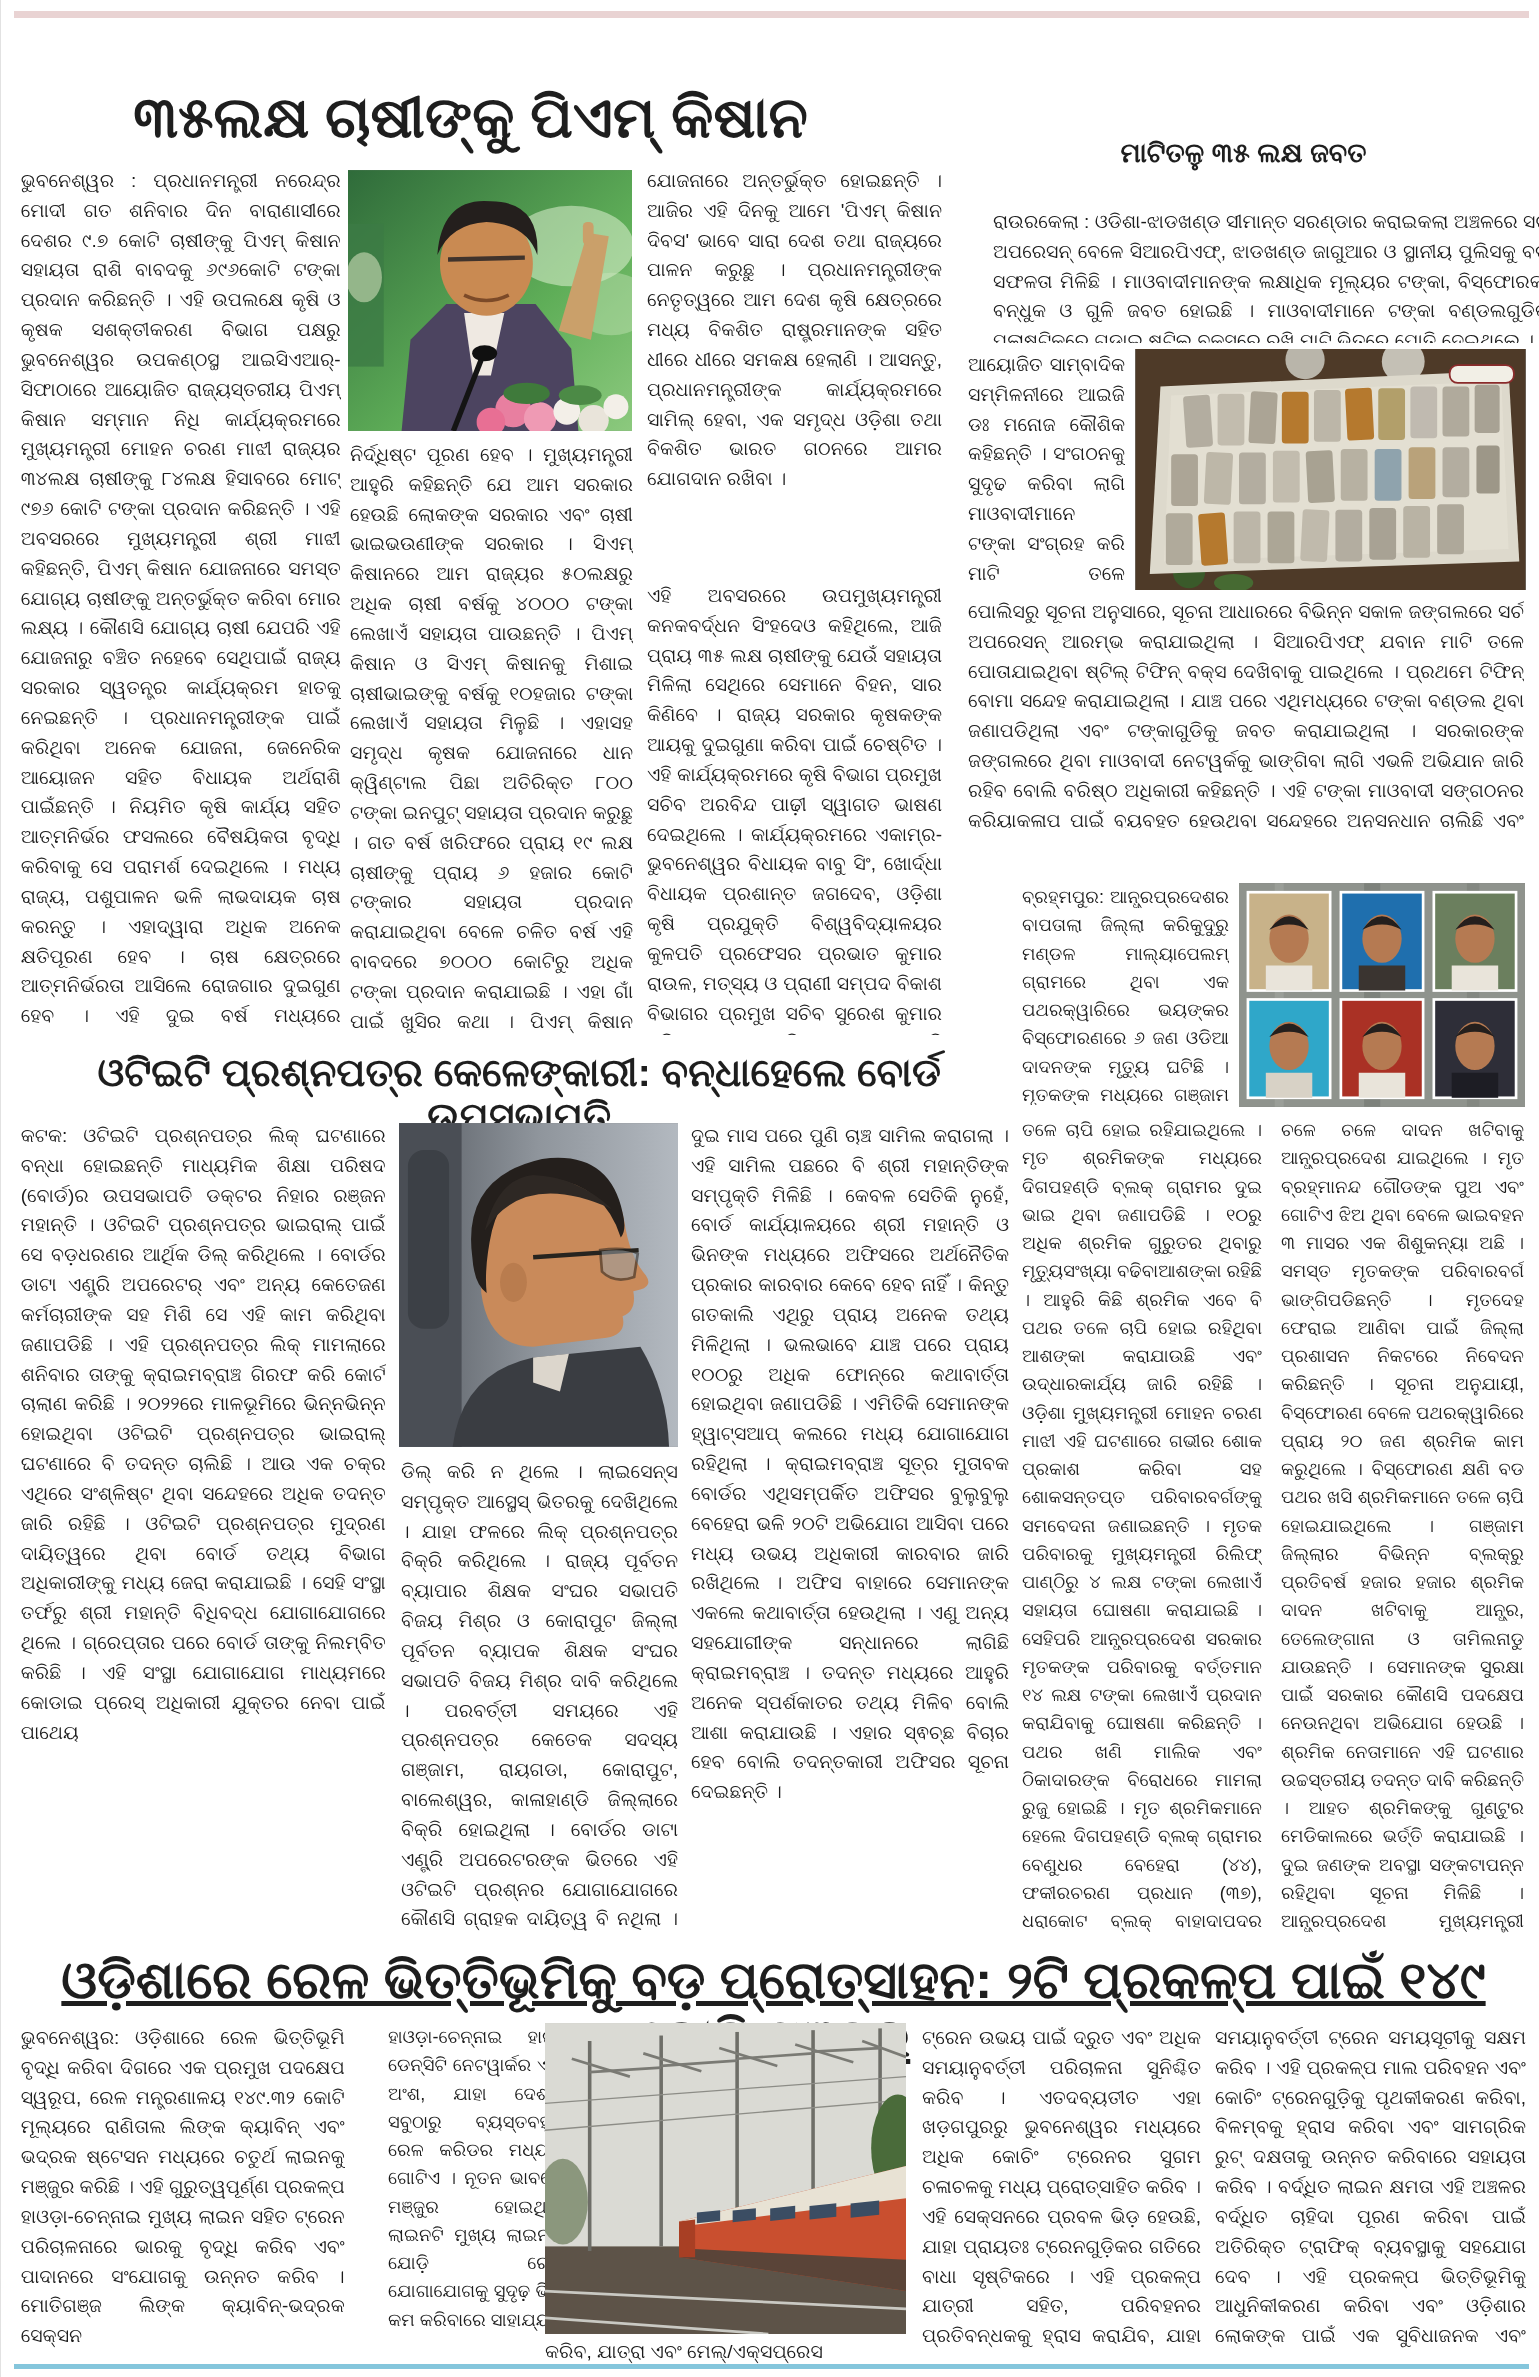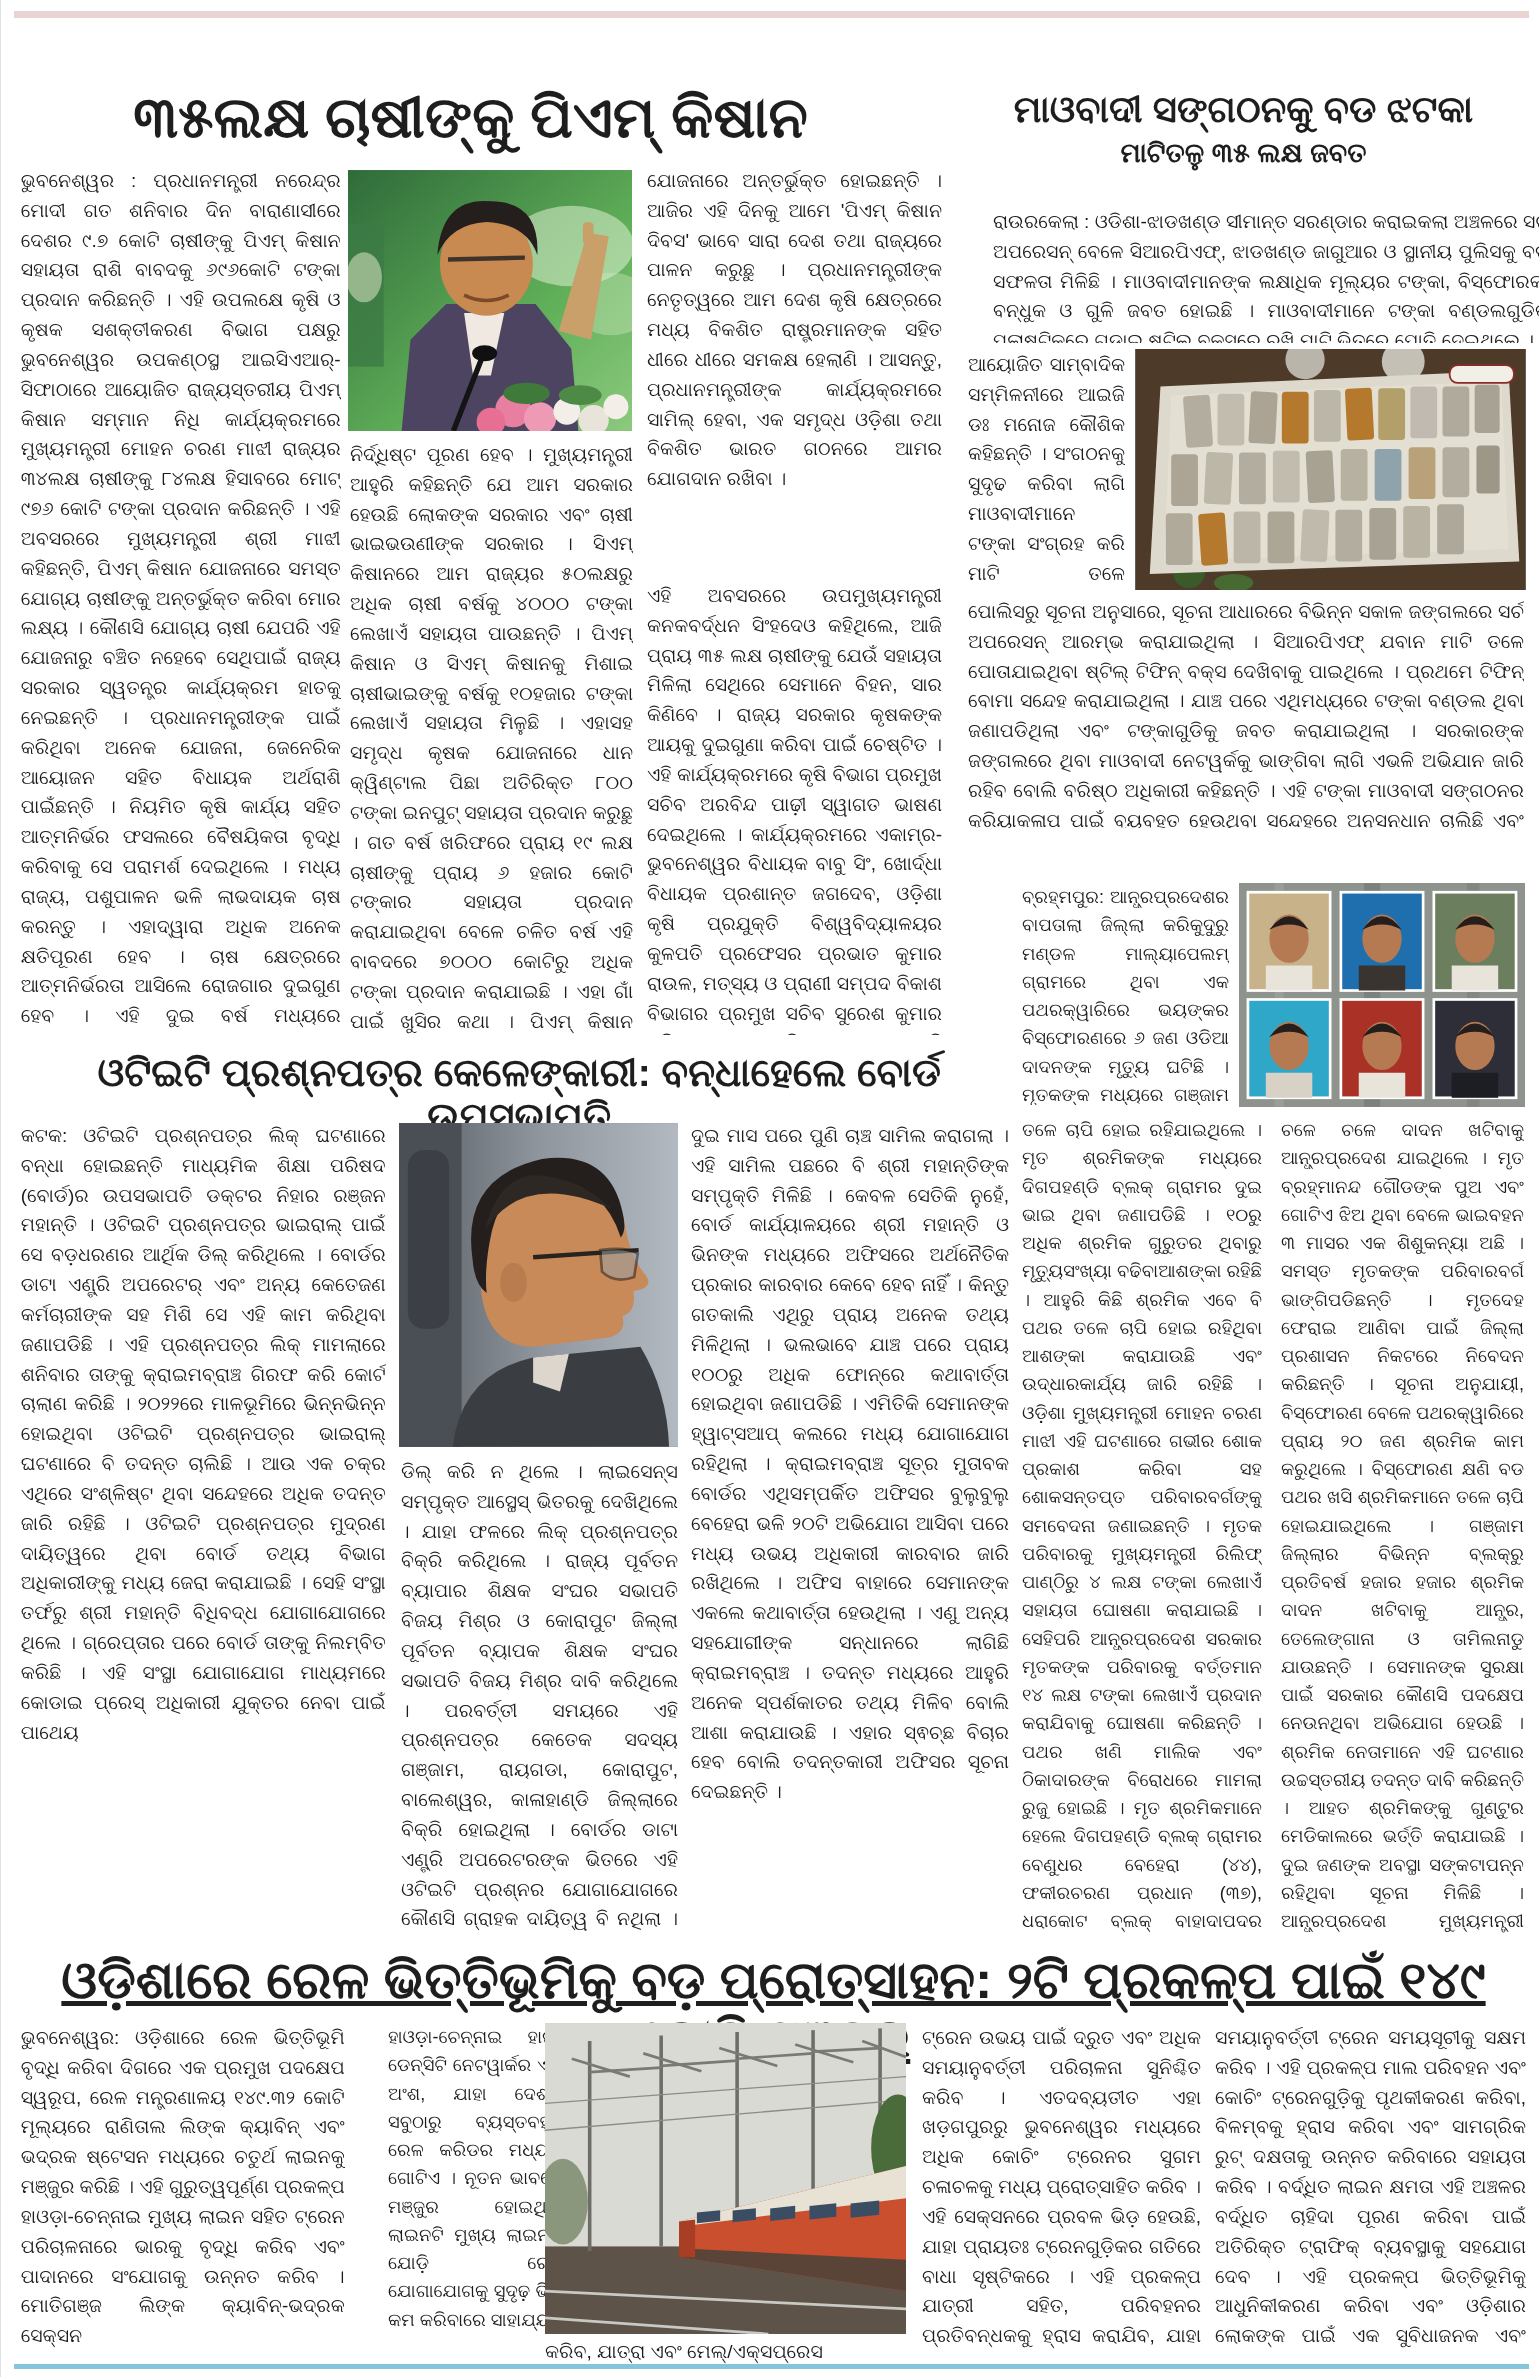--- a/index.html
+++ b/index.html
@@ -81,21 +81,20 @@
         <circle cx="300" cy="265" r="14" fill="#f3efe8"></circle>
       <ellipse cx="200" cy="250" rx="26" ry="12" fill="#3f7a3b"></ellipse>
       <ellipse cx="260" cy="252" rx="24" ry="11" fill="#4c8a46"></ellipse>
     </svg>
   </div>
   <div class="abs col" style="left:349px;top:440px;width:283px;height:595px;">ନିର୍ଦ୍ଧିଷ୍ଟ ପୂରଣ ହେବ । ମୁଖ୍ୟମନ୍ତ୍ରୀ ଆହୁରି କହିଛନ୍ତି ଯେ ଆମ ସରକାର ହେଉଛି ଲୋକଙ୍କ ସରକାର ଏବଂ ଚାଷୀ ଭାଇଭଉଣୀଙ୍କ ସରକାର । ସିଏମ୍ କିଷାନରେ ଆମ ରାଜ୍ୟର ୫୦ଲକ୍ଷରୁ ଅଧିକ ଚାଷୀ ବର୍ଷକୁ ୪୦୦୦ ଟଙ୍କା ଲେଖାଏଁ ସହାୟତା ପାଉଛନ୍ତି । ପିଏମ୍ କିଷାନ ଓ ସିଏମ୍ କିଷାନକୁ ମିଶାଇ ଚାଷୀଭାଇଙ୍କୁ ବର୍ଷକୁ ୧୦ହଜାର ଟଙ୍କା ଲେଖାଏଁ ସହାୟତା ମିଳୁଛି । ଏହାସହ ସମୃଦ୍ଧ କୃଷକ ଯୋଜନାରେ ଧାନ କ୍ୱିଣ୍ଟାଲ ପିଛା ଅତିରିକ୍ତ ୮୦୦ ଟଙ୍କା ଇନପୁଟ୍ ସହାୟତା ପ୍ରଦାନ କରୁଛୁ । ଗତ ବର୍ଷ ଖରିଫରେ ପ୍ରାୟ ୧୯ ଲକ୍ଷ ଚାଷୀଙ୍କୁ ପ୍ରାୟ ୬ ହଜାର କୋଟି ଟଙ୍କାର ସହାୟତା ପ୍ରଦାନ କରାଯାଇଥିବା ବେଳେ ଚଳିତ ବର୍ଷ ଏହି ବାବଦରେ ୭୦୦୦ କୋଟିରୁ ଅଧିକ ଟଙ୍କା ପ୍ରଦାନ କରାଯାଇଛି । ଏହା ଗାଁ ପାଇଁ ଖୁସିର କଥା । ପିଏମ୍ କିଷାନ ଯୋଜନାରେ ୨୦୧୯ କିମ୍ବା ଚଳିତ ବର୍ଷ ଚାଷୀଙ୍କୁ ସହାୟତା ପ୍ରଦାନ କରାଯାଇଛି । ଏଥିରେ ସମସ୍ତ ଚାଷୀ- ସେ କ୍ଷୁଦ୍ରଚାଷୀ ହୁଅନ୍ତୁ, ବା ମଧ୍ୟମ କିମ୍ବା ବଡ ଚାଷୀ, ସମସ୍ତଙ୍କୁ ଏହି ଯୋଜନାର ସୁଫଳ ମିଳୁଛି ।</div>
 
   <div class="abs col" style="left:646px;top:166px;width:295px;height:411px;">ଯୋଜନାରେ ଅନ୍ତର୍ଭୁକ୍ତ ହୋଇଛନ୍ତି । ଆଜିର ଏହି ଦିନକୁ ଆମେ 'ପିଏମ୍ କିଷାନ ଦିବସ' ଭାବେ ସାରା ଦେଶ ତଥା ରାଜ୍ୟରେ ପାଳନ କରୁଛୁ । ପ୍ରଧାନମନ୍ତ୍ରୀଙ୍କ ନେତୃତ୍ୱରେ ଆମ ଦେଶ କୃଷି କ୍ଷେତ୍ରରେ ମଧ୍ୟ ବିକଶିତ ରାଷ୍ଟ୍ରମାନଙ୍କ ସହିତ ଧୀରେ ଧୀରେ ସମକକ୍ଷ ହେଲାଣି । ଆସନ୍ତୁ, ପ୍ରଧାନମନ୍ତ୍ରୀଙ୍କ କାର୍ଯ୍ୟକ୍ରମରେ ସାମିଲ୍ ହେବା, ଏକ ସମୃଦ୍ଧ ଓଡ଼ିଶା ତଥା ବିକଶିତ ଭାରତ ଗଠନରେ ଆମର ଯୋଗଦାନ ରଖିବା ।</div>
   <div class="abs col" style="left:646px;top:581px;width:295px;height:454px;">ଏହି ଅବସରରେ ଉପମୁଖ୍ୟମନ୍ତ୍ରୀ କନକବର୍ଦ୍ଧନ ସିଂହଦେଓ କହିଥିଲେ, ଆଜି ପ୍ରାୟ ୩୫ ଲକ୍ଷ ଚାଷୀଙ୍କୁ ଯେଉଁ ସହାୟତା ମିଳିଲା ସେଥିରେ ସେମାନେ ବିହନ, ସାର କିଣିବେ । ରାଜ୍ୟ ସରକାର କୃଷକଙ୍କ ଆୟକୁ ଦୁଇଗୁଣା କରିବା ପାଇଁ ଚେଷ୍ଟିତ । ଏହି କାର୍ଯ୍ୟକ୍ରମରେ କୃଷି ବିଭାଗ ପ୍ରମୁଖ ସଚିବ ଅରବିନ୍ଦ ପାଢ଼ୀ ସ୍ୱାଗତ ଭାଷଣ ଦେଇଥିଲେ । କାର୍ଯ୍ୟକ୍ରମରେ ଏକାମ୍ର-ଭୁବନେଶ୍ୱର ବିଧାୟକ ବାବୁ ସିଂ, ଖୋର୍ଦ୍ଧା ବିଧାୟକ ପ୍ରଶାନ୍ତ ଜଗଦେବ, ଓଡ଼ିଶା କୃଷି ପ୍ରଯୁକ୍ତି ବିଶ୍ୱବିଦ୍ୟାଳୟର କୁଳପତି ପ୍ରଫେସର ପ୍ରଭାତ କୁମାର ରାଉଳ, ମତ୍ସ୍ୟ ଓ ପ୍ରାଣୀ ସମ୍ପଦ ବିକାଶ ବିଭାଗର ପ୍ରମୁଖ ସଚିବ ସୁରେଶ କୁମାର ବଶିଷ୍ଟ, ଆଇସିଏଆର୍ ଡେପୁଟି ଡାଇରେକ୍ଟର ଜେ.କେ.ଜେନା, ଆଇସିଏଆର୍-ସିଫା ନିର୍ଦ୍ଦେଶକ ପି.କେ ସାହୁ, ଉଦ୍ୟାନ କୃଷି ନିର୍ଦ୍ଦେଶକ ସୁବ୍ରତ କୁମାର ପଣ୍ଡା, ଖୋର୍ଦ୍ଧା ଜିଲ୍ଲାପାଳ ଅମିତ ଭୂଷଣ, ପୁରୀ ଜିଲ୍ଲାପାଳ ଦିବ୍ୟଜ୍ୟୋତି ପରିଡା ପ୍ରମୁଖ ଉପସ୍ଥିତ ଥିଲେ ।</div>
 
-  <div class="abs headline" id="h-maoist1">ମାଓବାଦୀ ସଙ୍ଗଠନକୁ ବଡ ଝଟକା</div>
   <div class="abs headline" id="h-maoist2">ମାଟିତଳୁ ୩୫ ଲକ୍ଷ ଜବତ</div>
 
   <div class="abs col" style="left:992px;top:207px;width:556px;height:136px;">ରାଉରକେଲା : ଓଡିଶା-ଝାଡଖଣ୍ଡ ସୀମାନ୍ତ ସରଣ୍ଡାର କରାଇକଲା ଅଞ୍ଚଳରେ ସର୍ଚ ଅପରେସନ୍ ବେଳେ ସିଆରପିଏଫ୍, ଝାଡଖଣ୍ଡ ଜାଗୁଆର ଓ ସ୍ଥାନୀୟ ପୁଲିସକୁ ବଡ ସଫଳତା ମିଳିଛି । ମାଓବାଦୀମାନଙ୍କ ଲକ୍ଷାଧିକ ମୂଲ୍ୟର ଟଙ୍କା, ବିସ୍ଫୋରକ, ବନ୍ଧୁକ ଓ ଗୁଳି ଜବତ ହୋଇଛି । ମାଓବାଦୀମାନେ ଟଙ୍କା ବଣ୍ଡଲଗୁଡିକୁ ପ୍ଲାଷ୍ଟିକ୍‌ରେ ଗୁଡାଇ ଷ୍ଟିଲ୍ ବକ୍ସରେ ରଖି ମାଟି ଭିତରେ ପୋତି ଦେଇଥିଲେ ।</div>
 
   <div class="abs col" style="left:967px;top:350px;width:157px;height:240px;font-size:19px;">ଆୟୋଜିତ ସାମ୍ବାଦିକ ସମ୍ମିଳନୀରେ ଆଇଜି ଡଃ ମନୋଜ କୌଶିକ କହିଛନ୍ତି । ସଂଗଠନକୁ ସୁଦୃଢ କରିବା ଲାଗି ମାଓବାଦୀମାନେ ଟଙ୍କା ସଂଗ୍ରହ କରି ମାଟି ତଳେ ପୋତିଥିଲେ ।</div>
 
   <div class="abs photo" style="left:1134px;top:349px;width:391px;height:241px;" aria-label="ମାଟି ତଳୁ ଜବତ ଟଙ୍କା ବଣ୍ଡଲ">
     <svg width="391" height="241" viewBox="0 0 437 270">
       <rect width="437" height="270" fill="#4e3a28"></rect>
       <circle cx="60" cy="250" r="18" fill="#3a5a2a"></circle>

